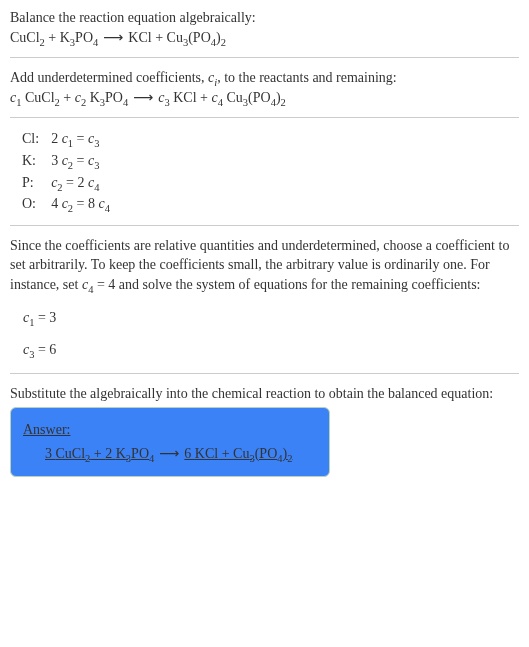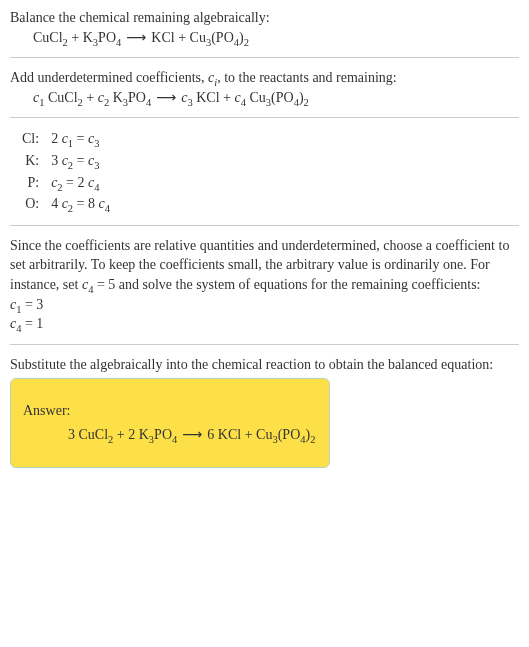--- a/index.html
+++ b/index.html
@@ -11,53 +11,54 @@
       padding: 8px 10px;
       width: 529px;
       line-height: 1.4;
     }
     .section { margin-bottom: 6px; }
     hr {
       border: none;
       border-top: 1px solid #ccc;
       margin: 10px 0;
     }
-    .eq { font-family: Georgia, serif; margin-left: 23px; }
+    .eq { font-family: Georgia, serif; }
     sub { font-size: 0.75em; vertical-align: sub; line-height: 0; }
     .arrow { display: inline-block; margin: 0 5px; }
     .eq-table {
       border-collapse: collapse;
       margin-left: 6px;
       margin-top: 2px;
       margin-bottom: 2px;
     }
     .eq-table td {
       padding: 1px 6px;
       vertical-align: baseline;
     }
-    .eq-table td:first-child { text-align: right; }
-    .coef-list p { margin: 0; }
+    .eq-table td:first-child { }
+    .coef-list p { margin: 13px; }
     .answer-box {
       border: 1px solid #b8d4b8;
-      background: #fde047;
+      background: #3b82f6;
       border-radius: 6px;
-      padding: 22px 12px;
+      padding: 12px 12px;
       margin-top: 4px;
       display: inline-block;
       min-width: 320px;
+      text-decoration: underline;
     }
     .answer-label { margin-bottom: 4px; }
     .answer-eq { padding-left: 22px; }
     .ital { font-style: italic; }
   </style>
 </head>
 <body>
 
 <div class="section">
-  <p>Balance the chemical remaining algebraically:</p>
+  <p>Balance the reaction equation algebraically:</p>
   <p class="eq">
     <span><span>CuCl</span><sub>2</sub></span><span> + </span><span><span>K</span><sub>3</sub><span>PO</span><sub>4</sub></span><span class="arrow">⟶</span><span>KCl</span><span> + </span><span><span>Cu</span><sub>3</sub><span>(PO</span><sub>4</sub><span>)</span><sub>2</sub></span>
   </p>
 </div>
 
 <hr>
 
 <div class="section">
   <p>
     <span>Add underdetermined coefficients, </span><span class="ital">c</span><sub class="ital">i</sub><span>, to the reactants and remaining:</span>
@@ -89,25 +90,25 @@
           <td>4 <span class="ital">c</span><sub>2</sub> = 8 <span class="ital">c</span><sub>4</sub></td>
         </tr>
       </tbody>
   </table>
 </div>
 
 <hr>
 
 <div class="section">
   <p>
-    <span>Since the coefficients are relative quantities and underdetermined, choose a coefficient to set arbitrarily. To keep the coefficients small, the arbitrary value is ordinarily one. For instance, set </span><span class="ital">c</span><sub>4</sub><span> = 5 and solve the system of equations for the remaining coefficients:</span>
+    <span>Since the coefficients are relative quantities and underdetermined, choose a coefficient to set arbitrarily. To keep the coefficients small, the arbitrary value is ordinarily one. For instance, set </span><span class="ital">c</span><sub>4</sub><span> = 4 and solve the system of equations for the remaining coefficients:</span>
   </p>
   <div class="coef-list" id="coef-list">
       <p><span class="ital">c</span><sub>1</sub> = 3</p>
-      <p><span class="ital">c</span><sub>4</sub> = 1</p>
+      <p><span class="ital">c</span><sub>3</sub> = 6</p>
     </div>
 </div>
 
 <hr>
 
 <div class="section">
   <p>Substitute the algebraically into the chemical reaction to obtain the balanced equation:</p>
   <div class="answer-box">
     <p class="answer-label">Answer:</p>
     <p class="answer-eq eq">

